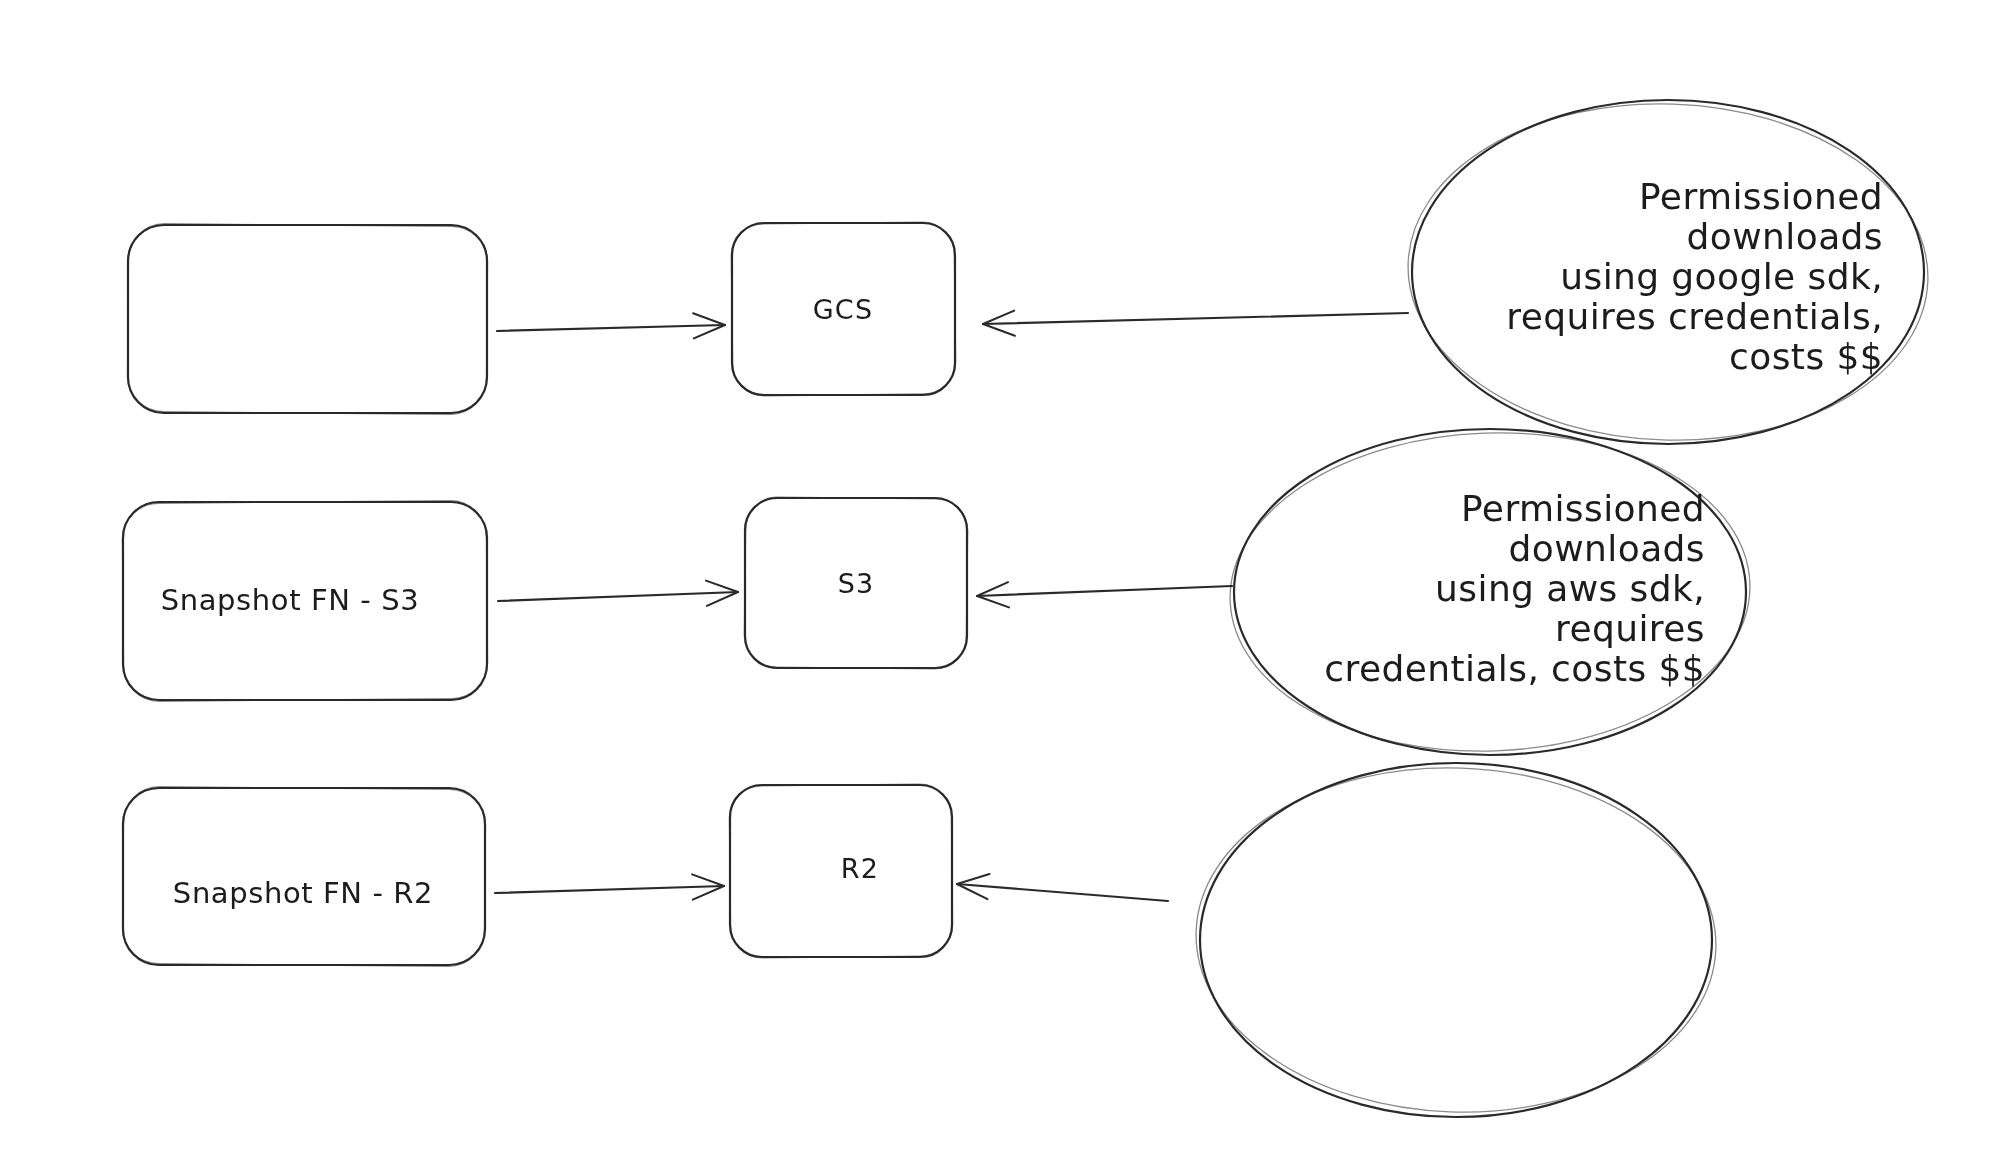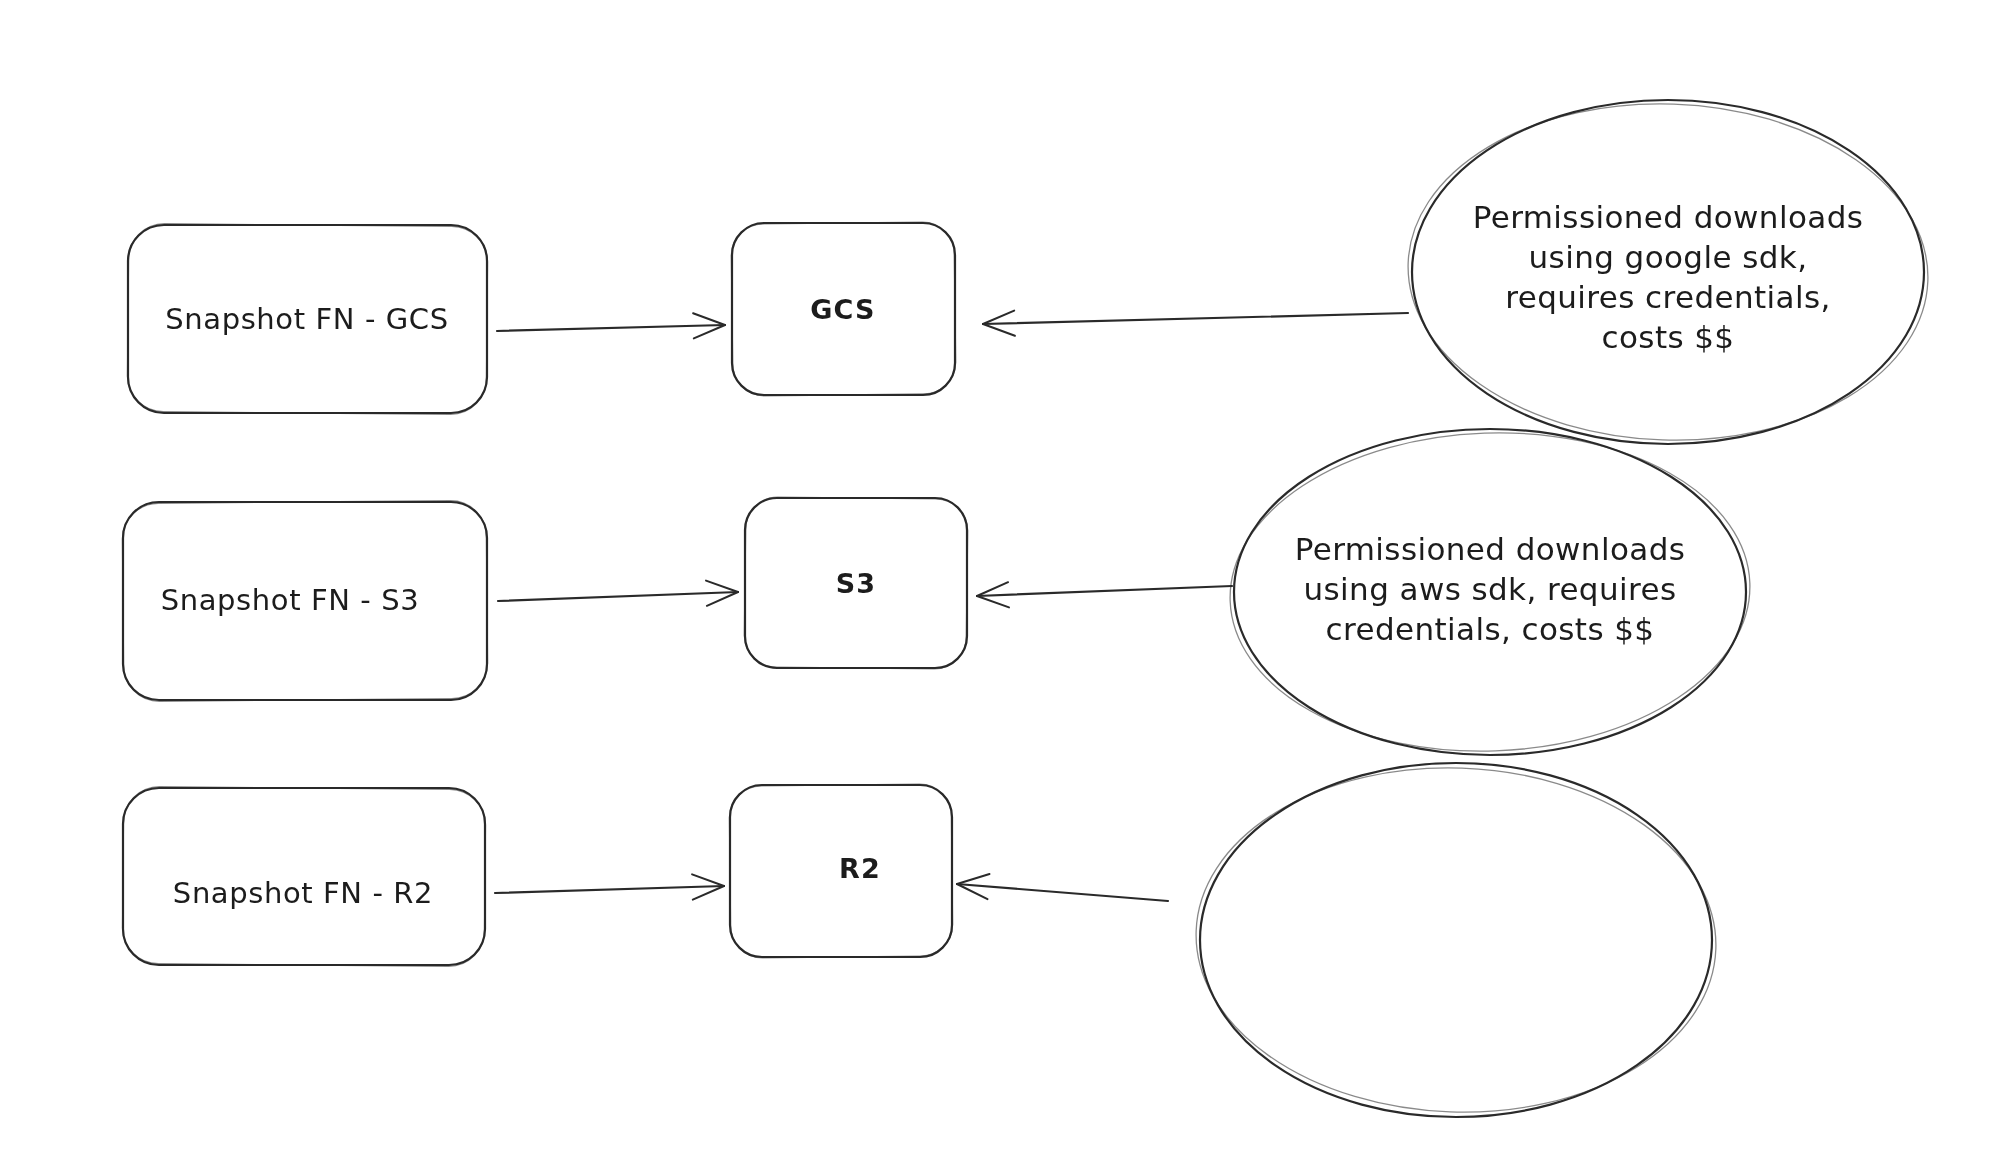--- a/index.html
+++ b/index.html
@@ -27,27 +27,27 @@
   .head{stroke-width:2;}
   .label{
     position:absolute;
     transform:translate(-50%,-50%);
     color:var(--text);
     white-space:nowrap;
     text-align:center;
     letter-spacing:.6px;
   }
   .src-label{font-size:29px;}
-  .tgt-label{font-size:27px;letter-spacing:1.2px;font-weight:bold;}
+  .tgt-label{font-size:27px;letter-spacing:1.2px;}
   .note-text{
     position:absolute;
     transform:translate(-50%,-50%);
     color:var(--text);
-    text-align:center;
-    font-size:31px;
+    text-align:right;
+    font-size:36px;
     line-height:40px;
     letter-spacing:.4px;
     width:430px;
   }
 </style>
 </head>
 <body>
 
 <div class="canvas">
 
@@ -116,21 +116,20 @@
     <line x1="724" y1="886" x2="692.8" y2="899.6" class="shape head"></line>
         <line x1="724" y1="886" x2="692.1" y2="874.4" class="shape head"></line>
       </g>
     <g>
       <line class="shape arrow-line" x1="1168" y1="901" x2="957" y2="884"></line>
     <line x1="957" y1="884" x2="989.5" y2="874.0" class="shape head"></line>
         <line x1="957" y1="884" x2="987.5" y2="899.1" class="shape head"></line>
       </g>
   </svg>
 
-  <div class="label src-label" style="left:307px;top:319px">Snapshot FN - GCS</div>
   <div class="label tgt-label" style="left:843px;top:309px">GCS</div>
   <div class="note-text" style="left:1668px;top:277px">Permissioned downloads<br>using google sdk,<br>requires credentials,<br>costs $$</div>
 
   <div class="label src-label" style="left:290px;top:600px">Snapshot FN - S3</div>
   <div class="label tgt-label" style="left:856px;top:583px">S3</div>
   <div class="note-text" style="left:1490px;top:589px">Permissioned downloads<br>using aws sdk, requires<br>credentials, costs $$</div>
 
   <div class="label src-label" style="left:303px;top:893px">Snapshot FN - R2</div>
   <div class="label tgt-label" style="left:860px;top:868px">R2</div>
 

